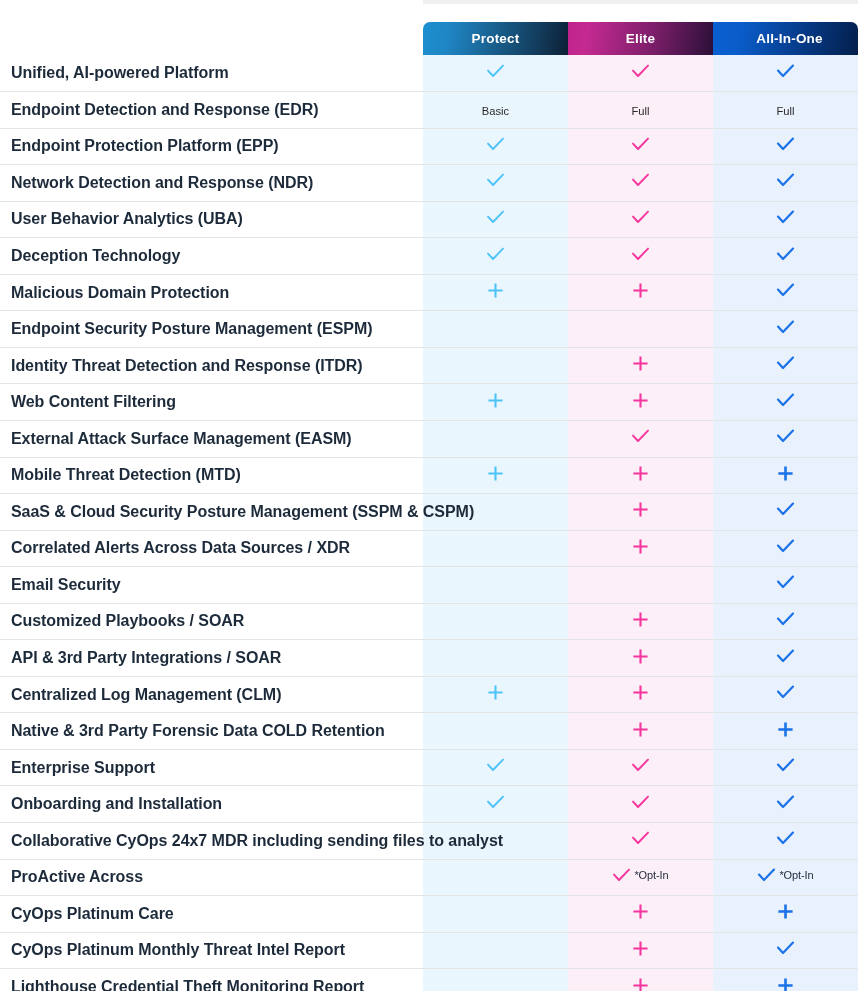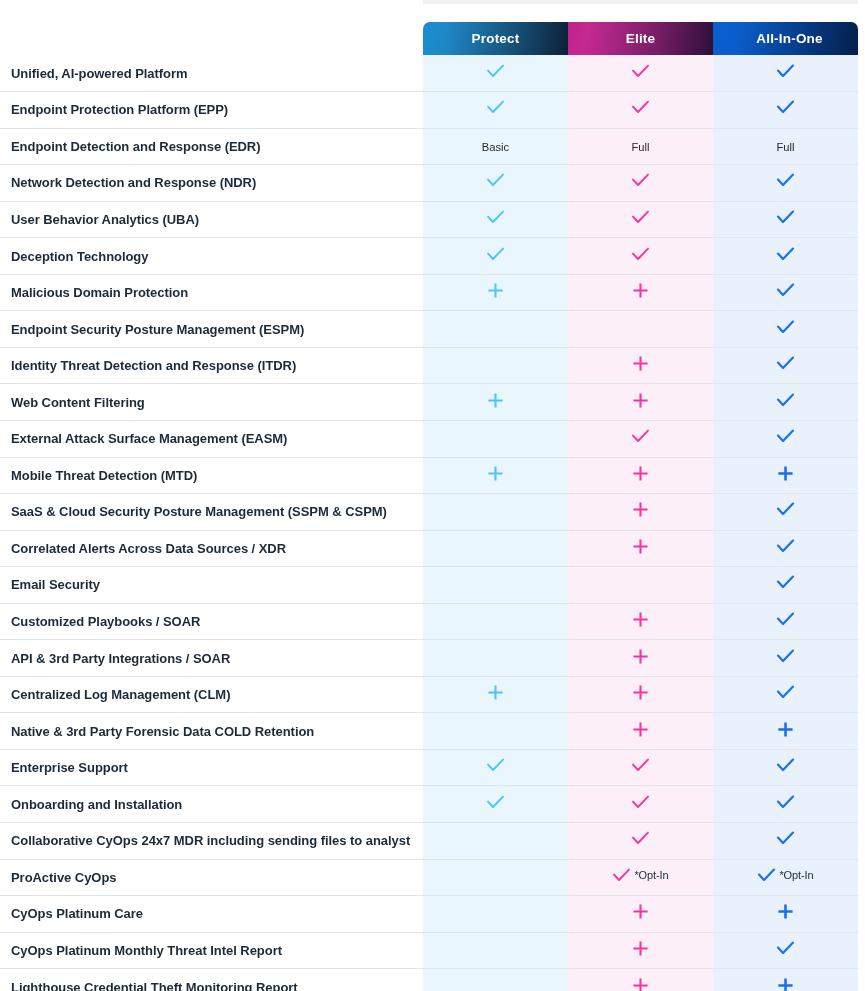--- a/index.html
+++ b/index.html
@@ -84,21 +84,21 @@
     height: 36.55px;
     padding: 0;
     border-top: 1px solid #e2e4e6;
     vertical-align: middle;
   }
   tbody tr:first-child td { border-top: none; }
 
   td.feature {
     background: #ffffff;
     padding-left: 11px;
-    font-size: 13px;
+    font-size: 16px;
     font-weight: bold;
     color: #1c2a3a;
     letter-spacing: -0.05px;
     white-space: nowrap;
   }
   td.pad { background: #ffffff; border-top-color: transparent; }
 
   td.cell {
     text-align: center;
   }
@@ -182,20 +182,33 @@
           <td class="cell allinone"><span class="mark">
               <span>
                 <svg width="19" height="15" viewBox="0 0 19 15" fill="none" aria-hidden="true">
                   <path d="M2 6.6 L7 12 L17 1.6" stroke="#1b72e8" stroke-width="2.2" stroke-linecap="round" stroke-linejoin="round"></path>
                 </svg>
               </span>
             </span></td>
           <td class="pad"></td>
         </tr>
         <tr>
+          <td class="feature">Endpoint Detection and Response (EDR)</td>
+          <td class="cell protect"><span class="mark">
+              <span class="txt-val">Basic</span>
+            </span></td>
+          <td class="cell elite"><span class="mark">
+              <span class="txt-val">Full</span>
+            </span></td>
+          <td class="cell allinone"><span class="mark">
+              <span class="txt-val">Full</span>
+            </span></td>
+          <td class="pad"></td>
+        </tr>
+        <tr>
           <td class="feature">Endpoint Protection Platform (EPP)</td>
           <td class="cell protect"><span class="mark">
               <span>
                 <svg width="19" height="15" viewBox="0 0 19 15" fill="none" aria-hidden="true">
                   <path d="M2 6.6 L7 12 L17 1.6" stroke="#4ec3f7" stroke-width="1.9" stroke-linecap="round" stroke-linejoin="round"></path>
                 </svg>
               </span>
             </span></td>
           <td class="cell elite"><span class="mark">
               <span>
@@ -207,33 +220,20 @@
           <td class="cell allinone"><span class="mark">
               <span>
                 <svg width="19" height="15" viewBox="0 0 19 15" fill="none" aria-hidden="true">
                   <path d="M2 6.6 L7 12 L17 1.6" stroke="#1b72e8" stroke-width="2.2" stroke-linecap="round" stroke-linejoin="round"></path>
                 </svg>
               </span>
             </span></td>
           <td class="pad"></td>
         </tr>
         <tr>
-          <td class="feature">Endpoint Detection and Response (EDR)</td>
-          <td class="cell protect"><span class="mark">
-              <span class="txt-val">Basic</span>
-            </span></td>
-          <td class="cell elite"><span class="mark">
-              <span class="txt-val">Full</span>
-            </span></td>
-          <td class="cell allinone"><span class="mark">
-              <span class="txt-val">Full</span>
-            </span></td>
-          <td class="pad"></td>
-        </tr>
-        <tr>
           <td class="feature">Network Detection and Response (NDR)</td>
           <td class="cell protect"><span class="mark">
               <span>
                 <svg width="19" height="15" viewBox="0 0 19 15" fill="none" aria-hidden="true">
                   <path d="M2 6.6 L7 12 L17 1.6" stroke="#4ec3f7" stroke-width="1.9" stroke-linecap="round" stroke-linejoin="round"></path>
                 </svg>
               </span>
             </span></td>
           <td class="cell elite"><span class="mark">
               <span>
@@ -623,21 +623,21 @@
           <td class="cell allinone"><span class="mark">
               <span>
                 <svg width="19" height="15" viewBox="0 0 19 15" fill="none" aria-hidden="true">
                   <path d="M2 6.6 L7 12 L17 1.6" stroke="#1b72e8" stroke-width="2.2" stroke-linecap="round" stroke-linejoin="round"></path>
                 </svg>
               </span>
             </span></td>
           <td class="pad"></td>
         </tr>
         <tr>
-          <td class="feature">ProActive CyOps</td>
+          <td class="feature">ProActive Across</td>
           <td class="cell protect"></td>
           <td class="cell elite"><span class="mark">
               <span>
                 <svg width="19" height="15" viewBox="0 0 19 15" fill="none" aria-hidden="true">
                   <path d="M2 6.6 L7 12 L17 1.6" stroke="#f5359e" stroke-width="1.9" stroke-linecap="round" stroke-linejoin="round"></path>
                 </svg>
               </span>
               <span class="optin">*Opt-In</span>
             </span></td>
           <td class="cell allinone"><span class="mark">

